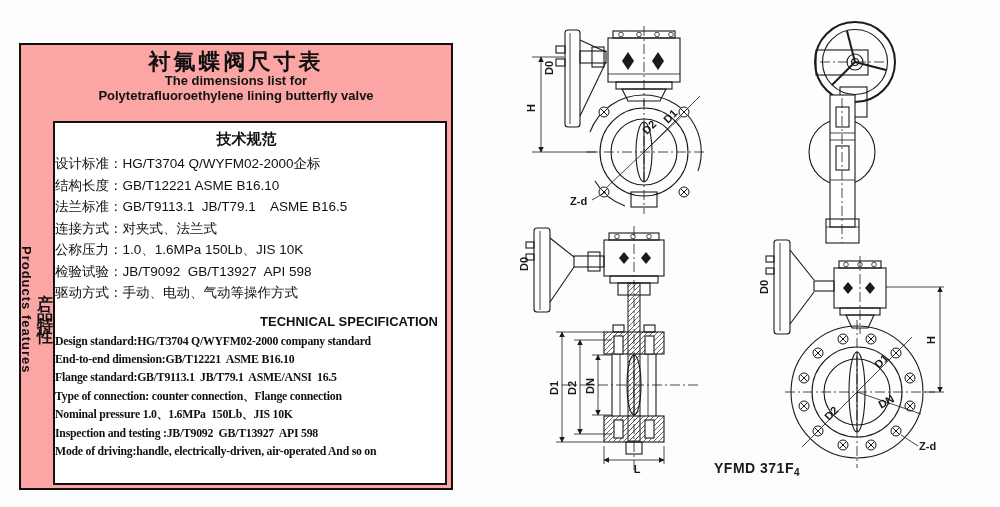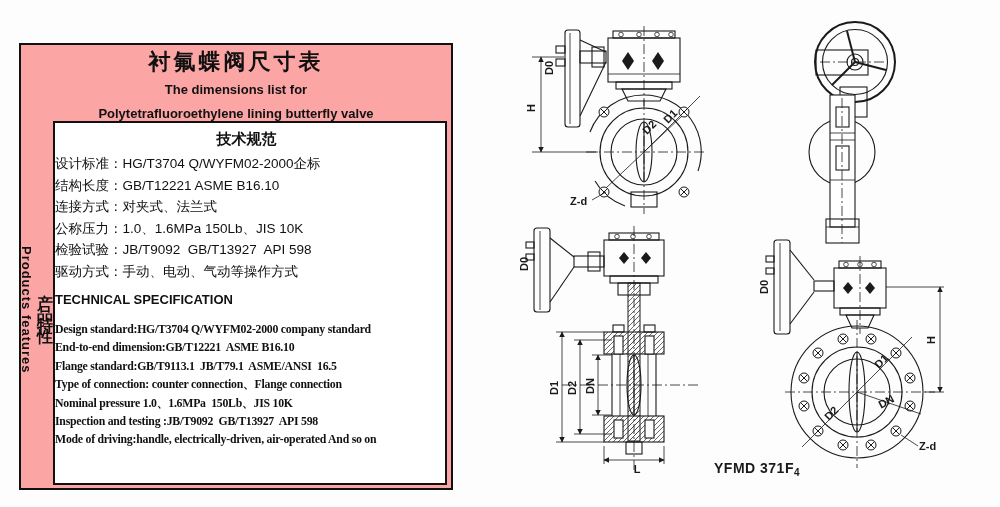--- a/index.html
+++ b/index.html
@@ -8,38 +8,38 @@
     font-family:"Liberation Sans",sans-serif;color:#111;overflow:hidden;
   }
   .page{position:absolute;inset:0;}
   
   .panel{
     position:absolute;left:19px;top:43px;width:434px;height:447px;
     background:#fca5a5;border:2px solid #111;box-sizing:border-box;
   }
   .panel-title{position:absolute;left:0;right:0;top:5px;text-align:center;line-height:1.05;}
   .panel-title .t-cn{font-size:22px;font-weight:bold;letter-spacing:3px;}
-  .panel-title .t-en{font-size:13px;font-weight:bold;margin-top:10px;}
+  .panel-title .t-en{font-size:13px;font-weight:bold;margin-top:1px;}
   .sidebar{
     position:absolute;left:0;top:76px;bottom:0;width:32px;
     display:flex;align-items:center;justify-content:center;
   }
   .sidebar .vert{
     writing-mode:vertical-rl;text-orientation:mixed;
     font-weight:bold;display:flex;flex-direction:column;align-items:center;
   }
   .sidebar .vt-cn{font-size:16px;letter-spacing:11px;}
   .sidebar .vt-en{font-size:13px;letter-spacing:1px;margin-top:10px;}
   .inner{
     position:absolute;left:32px;top:76px;right:4px;bottom:3px;
     background:#fff;border:2px solid #111;box-sizing:border-box;
     padding:5px 7px 0 0;overflow:hidden;
   }
   .spec-head-cn{text-align:center;font-size:15px;font-weight:bold;margin:2px 0 4px 0;}
-  .spec-head-en{text-align:left;font-size:13px;font-weight:bold;margin:10px 0 13px 0;}
+  .spec-head-en{text-align:right;font-size:13px;font-weight:bold;margin:10px 0 3px 0;}
   .cn-line{font-size:13.5px;font-weight:normal;line-height:21.5px;white-space:pre;}
   .en-line{font-size:11.8px;font-weight:bold;line-height:18.4px;white-space:pre;letter-spacing:-0.25px;font-family:Liberation Serif, serif;}
   
   .drawings{position:absolute;left:480px;top:0;width:520px;height:507px;}
   svg{display:block;}
   .ln{stroke:#1a1a1a;stroke-width:1.1;fill:none;}
   .ln2{stroke:#1a1a1a;stroke-width:2;fill:none;}
   .thin{stroke:#1a1a1a;stroke-width:0.8;fill:none;}
   .cl{stroke:#1a1a1a;stroke-width:0.8;fill:none;stroke-dasharray:10 3 2 3;}
   .fillb{fill:#1a1a1a;stroke:none;}
@@ -64,20 +64,21 @@
       <div class="vert">
         <span class="vt-cn">产品特性</span>
         <span class="vt-en">Products features</span>
       </div>
     </div>
 
     <div class="inner">
       <div class="spec-head-cn">技术规范</div>
       <div class="cn-line">设计标准：HG/T3704 Q/WYFM02-2000企标</div>
       <div class="cn-line">结构长度：GB/T12221 ASME B16.10</div>
+      <div class="cn-line">法兰标准：GB/T9113.1  JB/T79.1    ASME B16.5</div>
       <div class="cn-line">连接方式：对夹式、法兰式</div>
       <div class="cn-line">公称压力：1.0、1.6MPa 150Lb、JIS 10K</div>
       <div class="cn-line">检验试验：JB/T9092  GB/T13927  API 598</div>
       <div class="cn-line">驱动方式：手动、电动、气动等操作方式</div>
 
       <div class="spec-head-en">TECHNICAL SPECIFICATION</div>
       <div class="en-line">Design standard:HG/T3704 Q/WYFM02-2000 company standard</div>
       <div class="en-line">End-to-end dimension:GB/T12221  ASME B16.10</div>
       <div class="en-line">Flange standard:GB/T9113.1  JB/T79.1  ASME/ANSI  16.5</div>
       <div class="en-line">Type of connection: counter connection、Flange connection</div>

